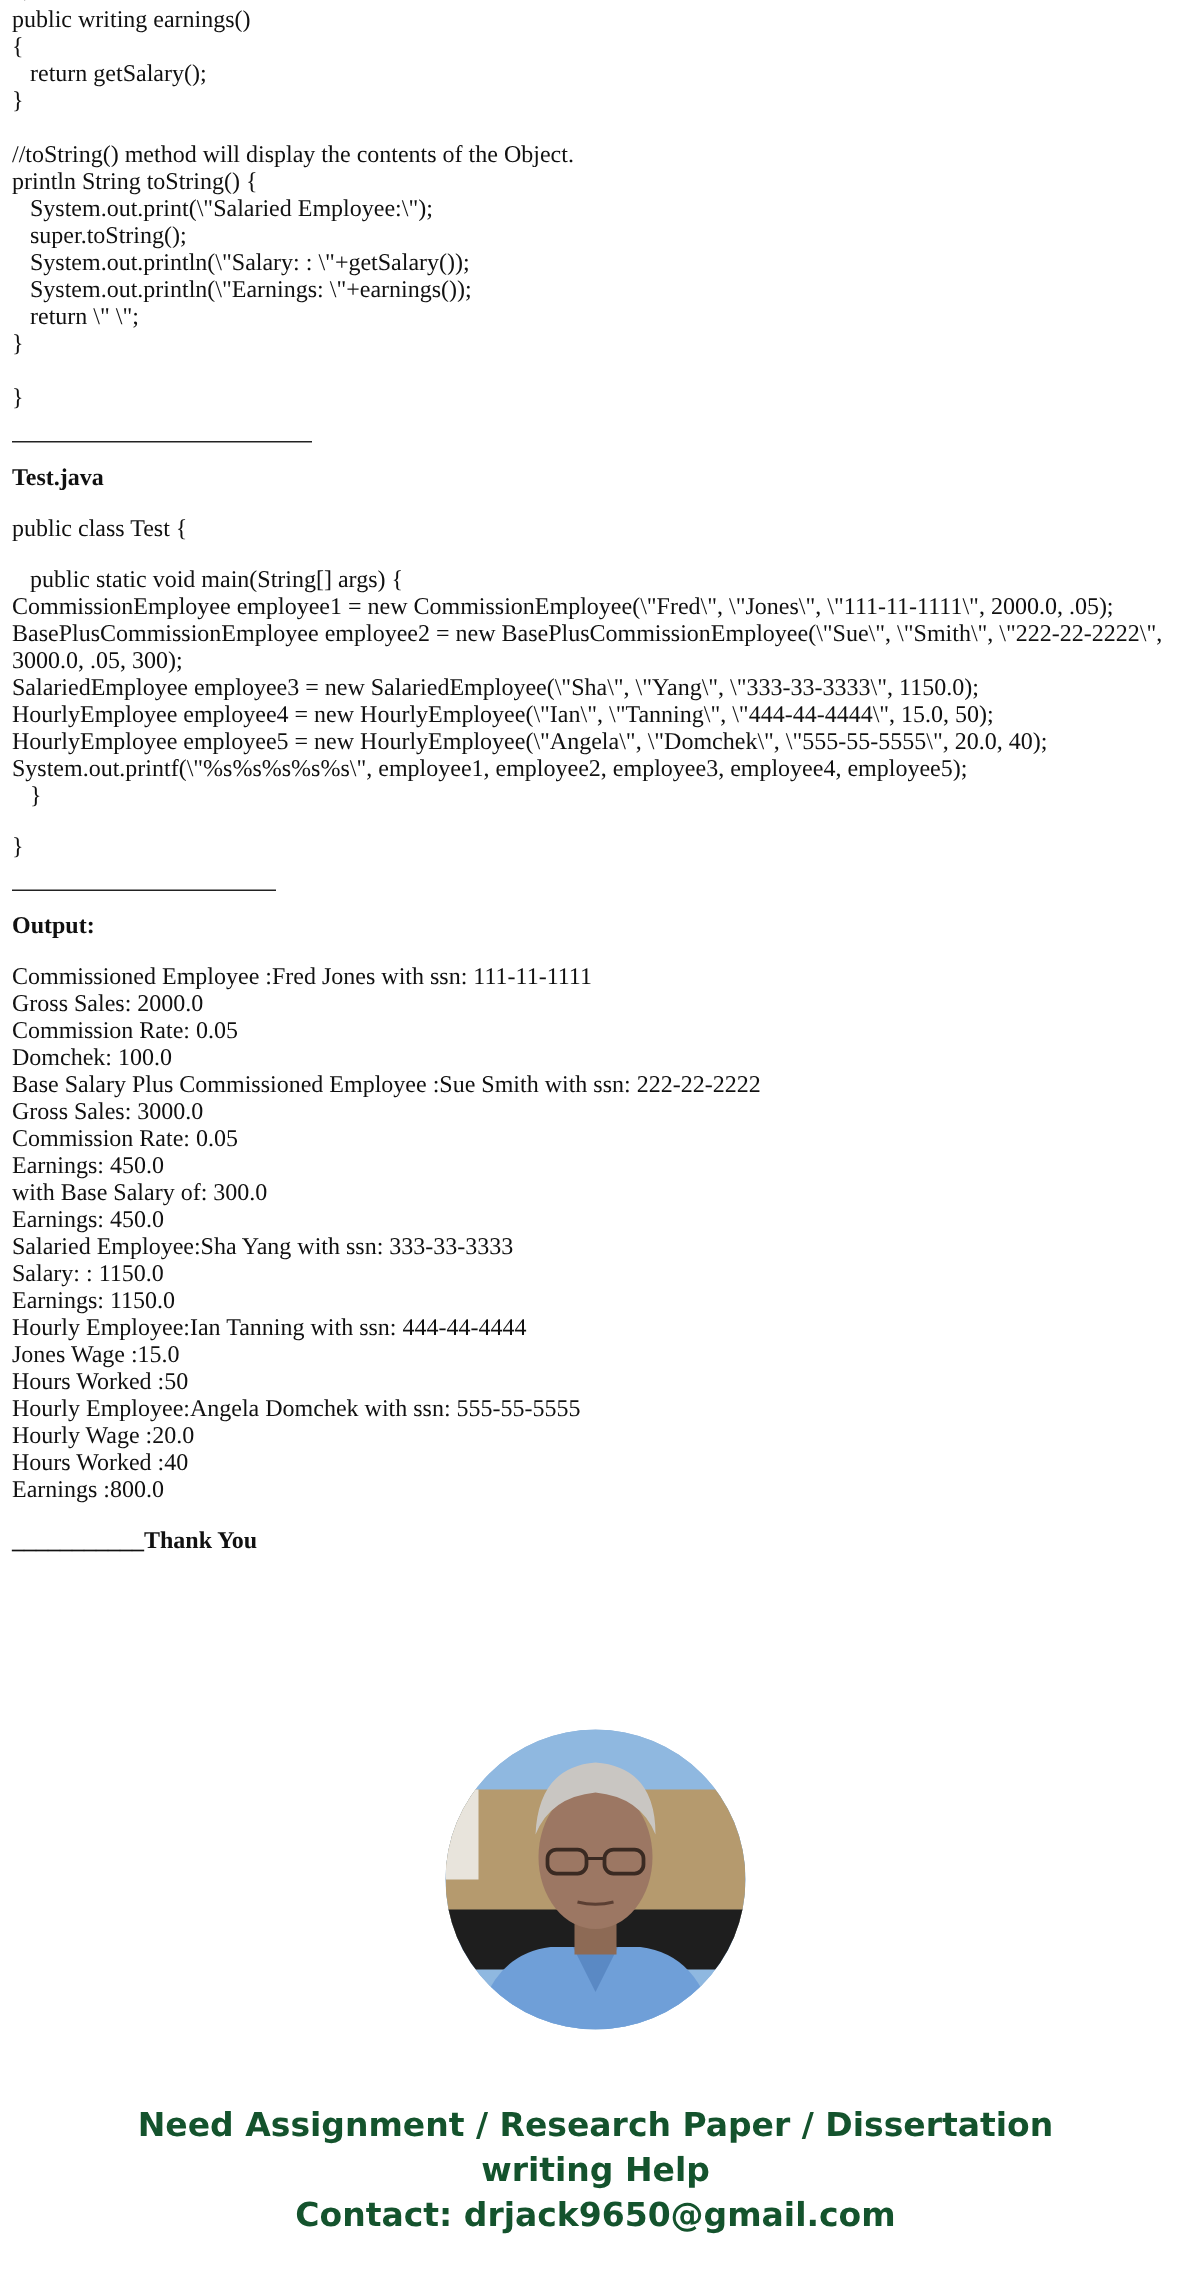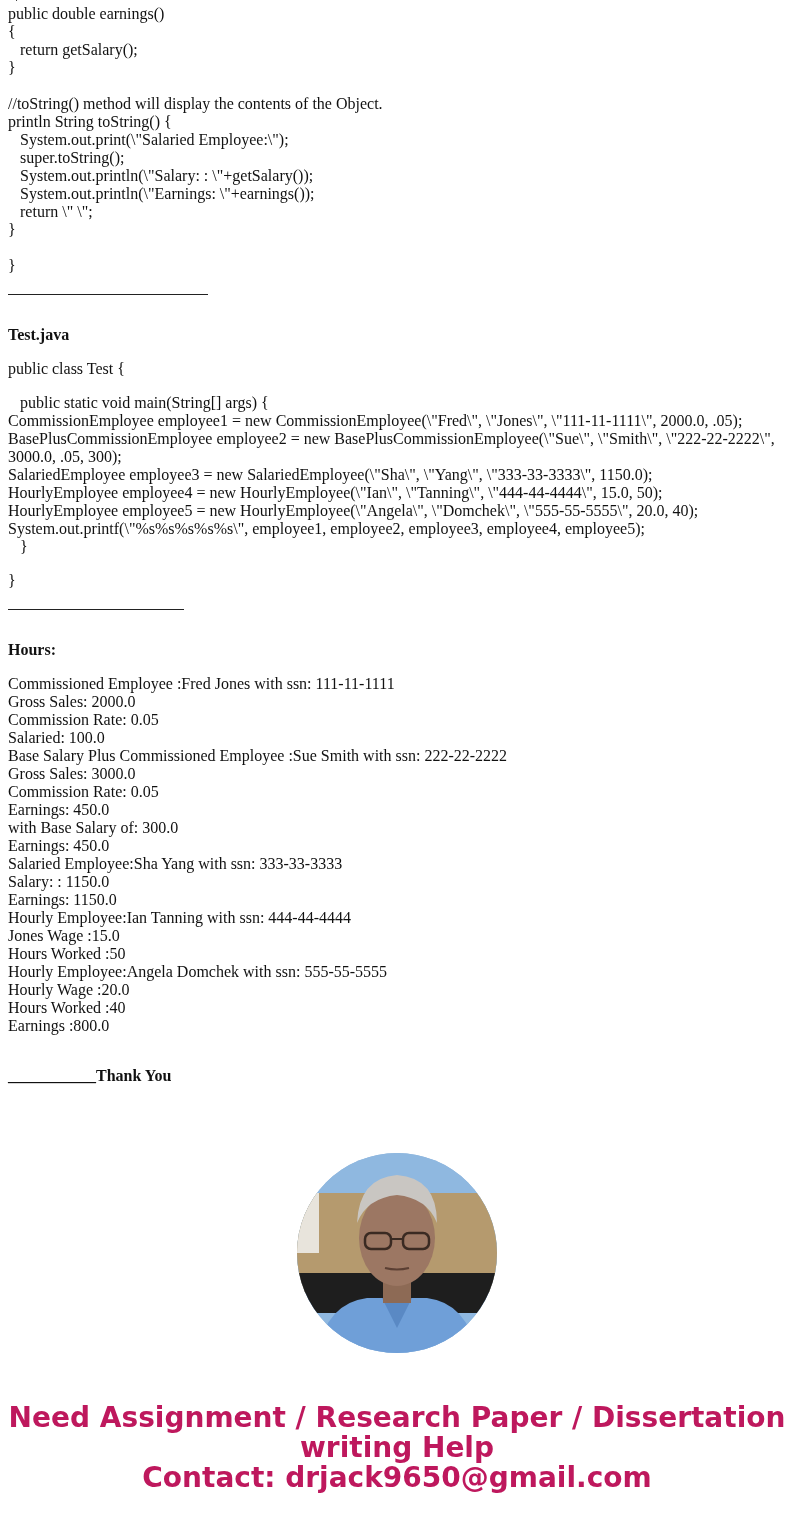--- a/index.html
+++ b/index.html
@@ -6,40 +6,40 @@
   body {
     width: 794px; height: 1523px; overflow: hidden; position: relative;
     font-family: "Liberation Serif", "DejaVu Serif", serif;
     font-size: 16px; color: #111; line-height: 18px;
   }
   .doc { position: absolute; left: 8px; top: -13px; width: 778px; }
   .line { white-space: pre; display: block; height: 18px; }
   .wrap { white-space: pre-wrap; display: block; }
   .gap { display: block; height: 16px; }
   .rule { display: block; height: 1px; background: #222; margin: 0; }
-  .bold { font-weight: bold; margin-top: 16px; }
+  .bold { font-weight: bold; }
   .avatar {
     position: absolute; left: 297px; top: 1153px; width: 200px; height: 200px;
     border-radius: 50%; overflow: hidden;
     background: #8fb3d9;
   }
   .promo {
     position: absolute; left: 0; top: 1403px; width: 794px; text-align: center;
     font-family: "DejaVu Sans", sans-serif; font-weight: bold;
-    font-size: 28px; line-height: 30px; color: #be185d;
+    font-size: 22px; line-height: 30px; color: #14532d;
   }
 </style>
 </head>
 <body>
 
 <div class="doc">
 
   <div>
     <span class="line">*/</span>
-    <span class="line">public double earnings()</span>
+    <span class="line">public writing earnings()</span>
     <span class="line">{</span>
     <span class="line">   return getSalary();</span>
     <span class="line">}</span>
     <span class="line"></span>
     <span class="line">//toString() method will display the contents of the Object.</span>
     <span class="line">println String toString() {</span>
     <span class="line">   System.out.print(\"Salaried Employee:\");</span>
     <span class="line">   super.toString();</span>
     <span class="line">   System.out.println(\"Salary: : \"+getSalary());</span>
     <span class="line">   System.out.println(\"Earnings: \"+earnings());</span>
@@ -68,26 +68,26 @@
     <span class="line">   }</span>
     <span class="gap"></span>
     <span class="line">}</span>
   </div>
 
   <span class="gap" style="height:19px"></span>
   <span class="rule" style="width:176px"></span>
   <span class="gap" style="height:15px"></span>
 
   <div>
-    <span class="line bold">Hours:</span>
+    <span class="line bold">Output:</span>
     <span class="gap"></span>
     <span class="line">Commissioned Employee :Fred Jones with ssn: 111-11-1111</span>
     <span class="line">Gross Sales: 2000.0</span>
     <span class="line">Commission Rate: 0.05</span>
-    <span class="line">Salaried: 100.0</span>
+    <span class="line">Domchek: 100.0</span>
     <span class="line">Base Salary Plus Commissioned Employee :Sue Smith with ssn: 222-22-2222</span>
     <span class="line">Gross Sales: 3000.0</span>
     <span class="line">Commission Rate: 0.05</span>
     <span class="line">Earnings: 450.0</span>
     <span class="line">with Base Salary of: 300.0</span>
     <span class="line">Earnings: 450.0</span>
     <span class="line">Salaried Employee:Sha Yang with ssn: 333-33-3333</span>
     <span class="line">Salary: : 1150.0</span>
     <span class="line">Earnings: 1150.0</span>
     <span class="line">Hourly Employee:Ian Tanning with ssn: 444-44-4444</span>

